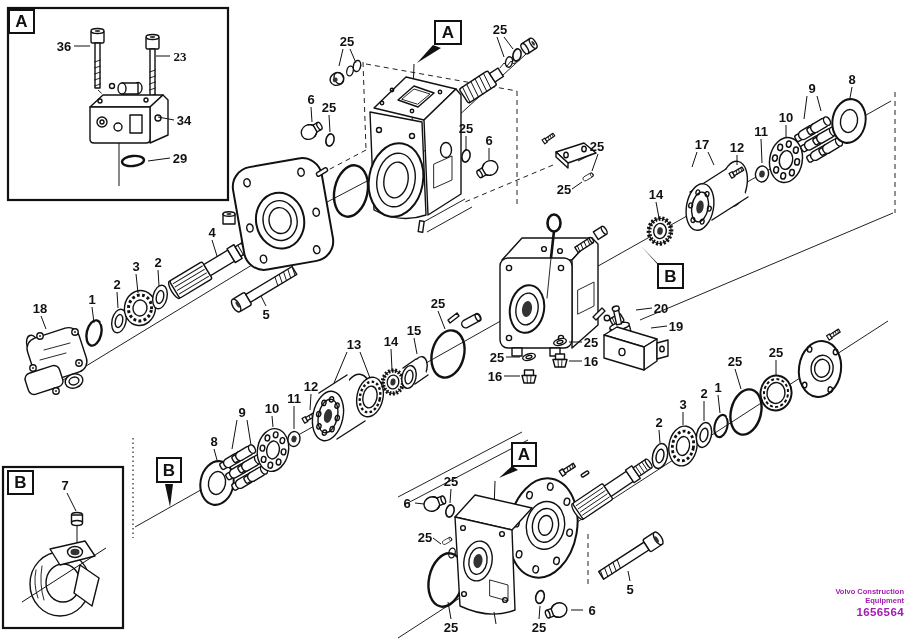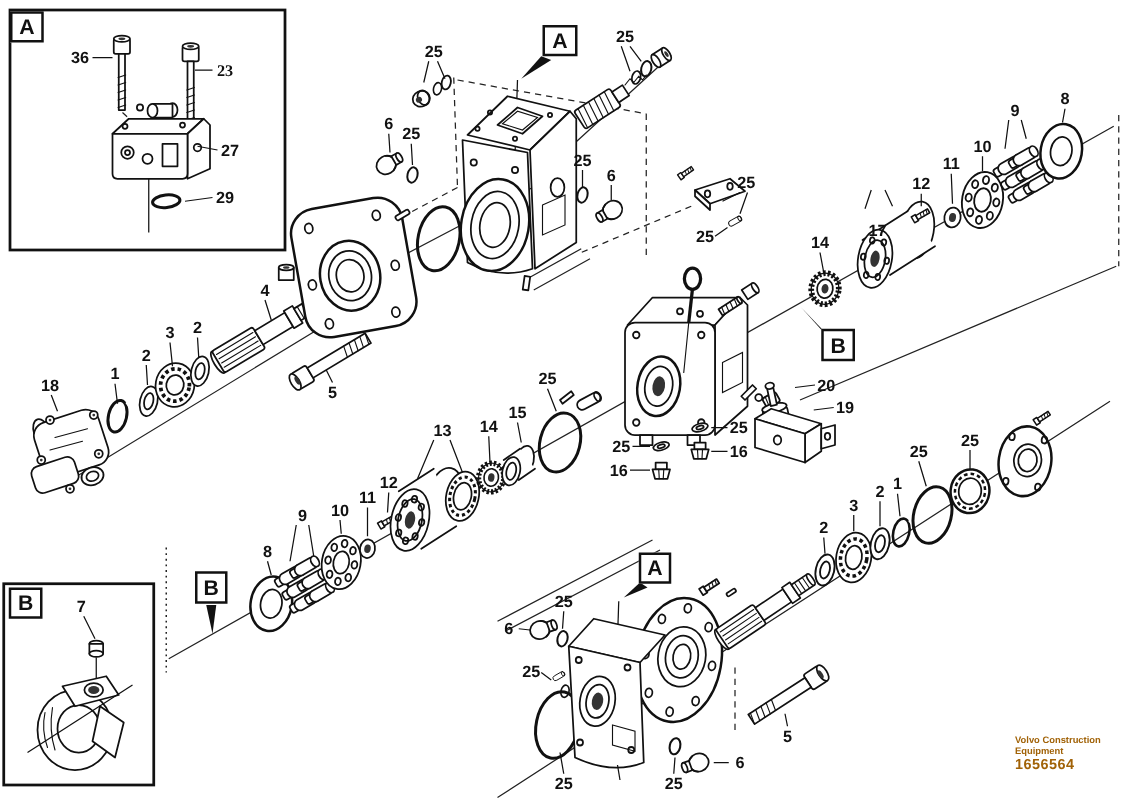--- a/index.html
+++ b/index.html
@@ -24,21 +24,21 @@
   
   .callout {
     position:absolute; transform:translate(-50%,-50%);
     font-size:13px; font-weight:bold; color:#111; line-height:1; white-space:nowrap;
   }
   .marker {
     position:absolute; box-sizing:border-box; background:#fff;
     border:2.5px solid #111; display:flex; align-items:center; justify-content:center;
     font-size:17px; font-weight:bold; color:#111; line-height:1;
   }
-  .footer { position:absolute; left:812px; top:588px; width:92px; text-align:left; color:#a16207; }
+  .footer { position:absolute; left:812px; top:588px; width:92px; text-align:right; color:#a21caf; }
   .footer .l  { font-size:7.5px; font-weight:bold; line-height:1.15; }
   .footer .pn { font-size:11.5px; font-weight:bold; margin-top:1px; letter-spacing:.4px; }
 </style>
 </head>
 <body>
 
 <div class="page">
 <svg width="907" height="641" viewBox="0 0 907 641">
   <defs>
     <g id="ringsm">
@@ -608,40 +608,40 @@
     M652,308 L636,310 M667,326 L651,328
     M415,503 L424,504 M451,489 L450,503 M433,538 L441,544 M451,619 L448,602
     M539,619 L540,606 M583,610 L571,610 M630,581 L628,571
     M659,430 L660,443 M683,412 L683,425 M704,401 L704,421 M718,395 L720,413
     M735,369 L741,389 M776,360 L776,376"></path>
 </svg>
 
 <div id="callout-layer">
       <div class="callout" style="left: 64px; top: 46px;">36</div>
       <div class="callout" style="left: 180px; top: 56px; font-family: Liberation Serif, serif;">23</div>
-      <div class="callout" style="left: 184px; top: 120px;">27</div>
+      <div class="callout" style="left: 184px; top: 120px;">34</div>
       <div class="callout" style="left: 180px; top: 158px;">29</div>
       <div class="callout" style="left: 65px; top: 485px;">7</div>
       <div class="callout" style="left: 40px; top: 308px;">18</div>
       <div class="callout" style="left: 92px; top: 299px;">1</div>
       <div class="callout" style="left: 117px; top: 284px;">2</div>
       <div class="callout" style="left: 136px; top: 266px;">3</div>
       <div class="callout" style="left: 158px; top: 262px;">2</div>
       <div class="callout" style="left: 212px; top: 232px;">4</div>
       <div class="callout" style="left: 266px; top: 314px;">5</div>
       <div class="callout" style="left: 347px; top: 41px;">25</div>
       <div class="callout" style="left: 311px; top: 99px;">6</div>
       <div class="callout" style="left: 329px; top: 107px;">25</div>
       <div class="callout" style="left: 500px; top: 29px;">25</div>
       <div class="callout" style="left: 466px; top: 128px;">25</div>
       <div class="callout" style="left: 489px; top: 140px;">6</div>
       <div class="callout" style="left: 597px; top: 146px;">25</div>
       <div class="callout" style="left: 564px; top: 189px;">25</div>
       <div class="callout" style="left: 656px; top: 194px;">14</div>
-      <div class="callout" style="left: 702px; top: 144px; margin-top: 40px;">17</div>
+      <div class="callout" style="left: 702px; top: 144px;">17</div>
       <div class="callout" style="left: 737px; top: 147px;">12</div>
       <div class="callout" style="left: 761px; top: 131px;">11</div>
       <div class="callout" style="left: 786px; top: 117px;">10</div>
       <div class="callout" style="left: 812px; top: 88px;">9</div>
       <div class="callout" style="left: 852px; top: 79px;">8</div>
       <div class="callout" style="left: 214px; top: 441px;">8</div>
       <div class="callout" style="left: 242px; top: 412px;">9</div>
       <div class="callout" style="left: 272px; top: 408px;">10</div>
       <div class="callout" style="left: 294px; top: 398px;">11</div>
       <div class="callout" style="left: 311px; top: 386px;">12</div>

